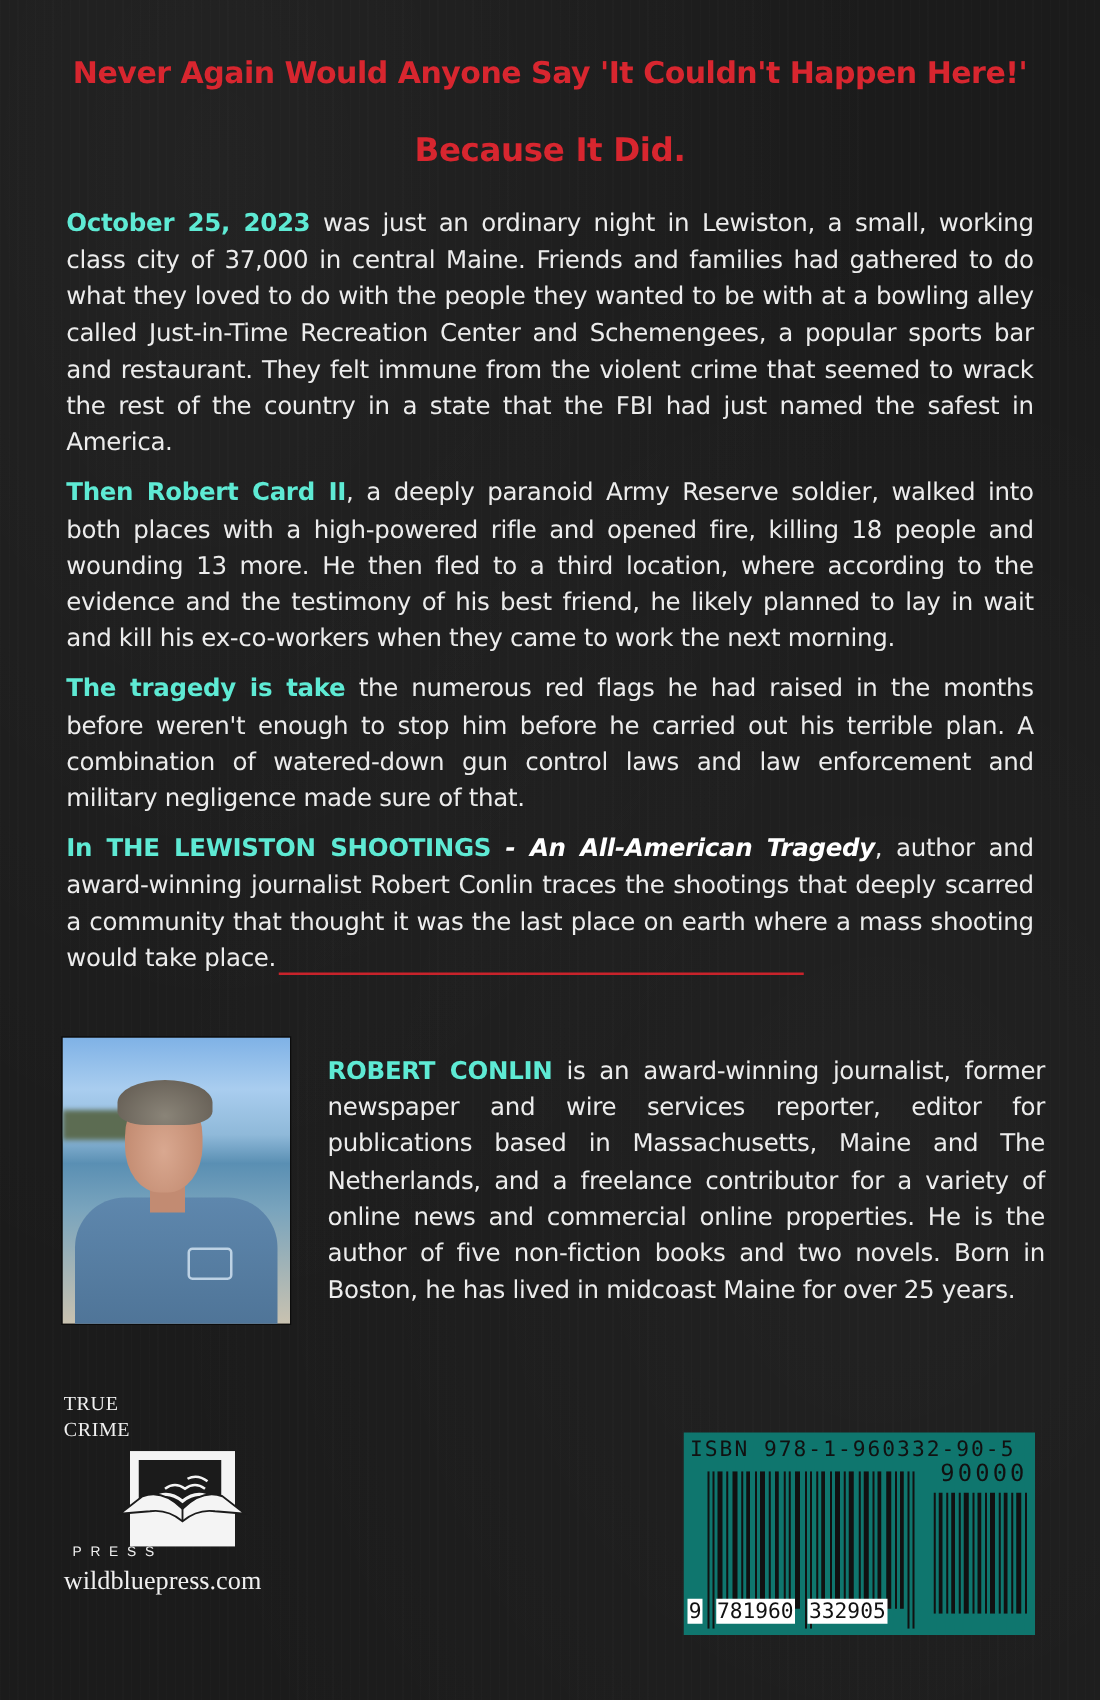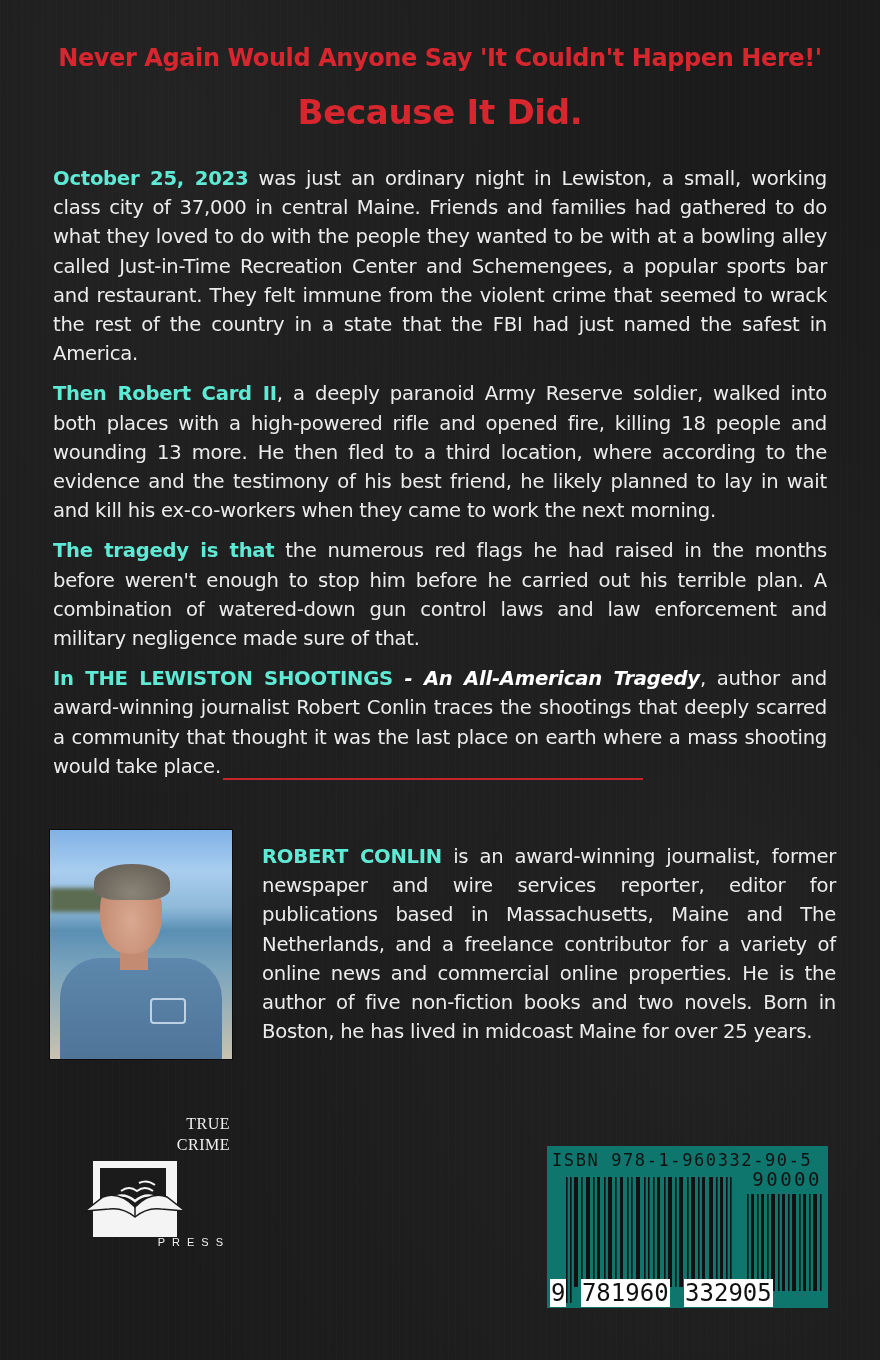--- a/index.html
+++ b/index.html
@@ -12,21 +12,21 @@
         repeating-linear-gradient(90deg, rgba(255,255,255,0.012) 0 1px, transparent 1px 7px);
       position: relative;
       font-family: "DejaVu Sans", sans-serif;
       color: #ececec;
     }
     .headline {
       position: absolute; left: 0; width: 880px; text-align: center;
       color: #d8262f; font-weight: bold; font-family: "DejaVu Sans", sans-serif;
     }
     #h1 { top: 44px; font-size: 24px; letter-spacing: -0.4px; }
-    #h2 { top: 92px; font-size: 34px; letter-spacing: -0.3px; }
+    #h2 { top: 106px; font-size: 26px; letter-spacing: -0.3px; }
 
     .body-text {
       position: absolute; left: 53px; width: 774px;
       font-size: 19.6px; line-height: 29.2px;
       text-align: justify; text-align-last: left;
       letter-spacing: -0.25px; word-spacing: 0px;
       font-family: "DejaVu Sans", sans-serif;
     }
     .body-text p { margin: 0 0 11px 0; }
     .lead { color: #5eead4; font-weight: bold; }
@@ -63,21 +63,21 @@
 
     .bio {
       position: absolute; left: 262px; top: 842px; width: 574px;
       font-size: 19.6px; line-height: 29.2px;
       text-align: justify; text-align-last: left; letter-spacing: -0.25px;
       font-family: "DejaVu Sans", sans-serif;
     }
     .bio p { margin: 0; }
 
     #publisher {
-      position: absolute; left: 40px; top: 1113px; width: 190px; text-align: right;
+      position: absolute; left: 51px; top: 1113px; width: 190px; text-align: left;
       font-family: "Liberation Serif", serif; color: #f0f0f0;
     }
     #publisher .genre { font-size: 16px; line-height: 21px; letter-spacing: 0.5px; }
     #publisher .logo-box {
       margin: 6px auto 0 auto; width: 80px; height: 72px; background: #f4f4f4; position: relative;
       border: 2px solid #f4f4f4;
     }
     #publisher .logo-box .inner { position:absolute; left:5px; top:5px; width:66px; height:40px; background:#1b1b1b; }
     #publisher .logo-box svg { position:absolute; left:-14px; top:12px; }
     #publisher .wordmark { font-size: 26px; letter-spacing: 0.5px; margin-top: 4px; line-height: 30px; font-variant: small-caps; }
@@ -93,34 +93,34 @@
       font-size: 17px; letter-spacing: 1.6px; white-space: nowrap;
     }
     #barcode .addon-num {
       position: absolute; right: 6px; top: 22px; font-family: "DejaVu Sans Mono", monospace;
       font-size: 19px; letter-spacing: 2.5px;
     }
     #barcode .main-bars { position: absolute; left: 17px; top: 31px; width: 172px; height: 126px; }
     #barcode .addon-bars { position: absolute; left: 199px; top: 48px; width: 77px; height: 97px; }
     #barcode .digits {
       position: absolute; left: 3px; top: 133px; font-family: "DejaVu Sans Mono", monospace;
-      font-size: 24px; white-space: nowrap; background: transparent;
+      font-size: 17px; white-space: nowrap; background: transparent;
     }
     #barcode .digits span { background: #fff; padding: 0 1px; }
   </style>
 </head>
 <body>
 
 <div id="h1" class="headline">Never Again Would Anyone Say 'It Couldn't Happen Here!'</div>
 <div id="h2" class="headline">Because It Did.</div>
 
 <div class="body-text" style="top:164px;">
   <p><span class="lead">October 25, 2023</span><span> was just an ordinary night in Lewiston, a small, working class city of 37,000 in central Maine. Friends and families had gathered to do what they loved to do with the people they wanted to be with at a bowling alley called Just-in-Time Recreation Center and Schemengees, a popular sports bar and restaurant. They felt immune from the violent crime that seemed to wrack the rest of the country in a state that the FBI had just named the safest in America.</span></p>
   <p><span class="lead">Then Robert Card II</span><span>, a deeply paranoid Army Reserve soldier, walked into both places with a high-powered rifle and opened fire, killing 18 people and wounding 13 more. He then fled to a third location, where according to the evidence and the testimony of his best friend, he likely planned to lay in wait and kill his ex-co-workers when they came to work the next morning.</span></p>
-  <p><span class="lead">The tragedy is that</span><span> the numerous red flags he had raised in the months before weren't enough to stop him before he carried out his terrible plan. A combination of watered-down gun control laws and law enforcement and military negligence made sure of that.</span></p>
+  <p><span class="lead">The tragedy is take</span><span> the numerous red flags he had raised in the months before weren't enough to stop him before he carried out his terrible plan. A combination of watered-down gun control laws and law enforcement and military negligence made sure of that.</span></p>
   <p><span class="lead">In THE LEWISTON SHOOTINGS</span><span class="ital"> - </span><span class="ital">An All-American Tragedy</span><span>, author and award-winning journalist Robert Conlin traces the shootings that deeply scarred a community that thought it was the last place on earth where a mass shooting would take place.</span></p>
 </div>
 
 <div id="divider"></div>
 
 <div id="photo" title="Author photo: man in blue t-shirt on beach">
   <div class="trees"></div>
   <div class="shirt"></div>
   <div class="logo"></div>
   <div class="neck"></div>
@@ -139,20 +139,21 @@
     <div class="inner"></div>
     <svg width="108" height="60" viewBox="0 0 108 60">
       <path d="M58 8 q8 -4 16 2" stroke="#f4f4f4" stroke-width="2" fill="none"></path>
       <path d="M40 16 q8 -6 16 0 q8 -6 16 0" stroke="#f4f4f4" stroke-width="2" fill="none"></path>
       <path d="M30 24 q12 -8 24 2 q12 -10 24 -2" stroke="#f4f4f4" stroke-width="2.5" fill="none"></path>
       <path d="M4 36 L22 22 Q38 16 54 32 Q70 16 86 22 L104 36 L80 34 Q66 32 54 42 Q42 32 28 34 Z" fill="#f4f4f4" stroke="#1b1b1b" stroke-width="1.5"></path>
       <path d="M54 32 L54 42" stroke="#1b1b1b" stroke-width="1.5"></path>
     </svg>
   </div>
   <div class="press">PRESS</div>
+  <div class="url">wildbluepress.com</div>
 </div>
 
 <div id="barcode">
   <div class="isbn">ISBN 978-1-960332-90-5</div>
   <div class="addon-num">90000</div>
   <svg class="main-bars" viewBox="0 0 172 126" preserveAspectRatio="none">
     <g fill="#111">
       <rect x="2" y="0" width="1.6" height="126"></rect>
         <rect x="6" y="0" width="1.6" height="126"></rect>
       <rect x="10" y="0" width="4" height="110"></rect>

